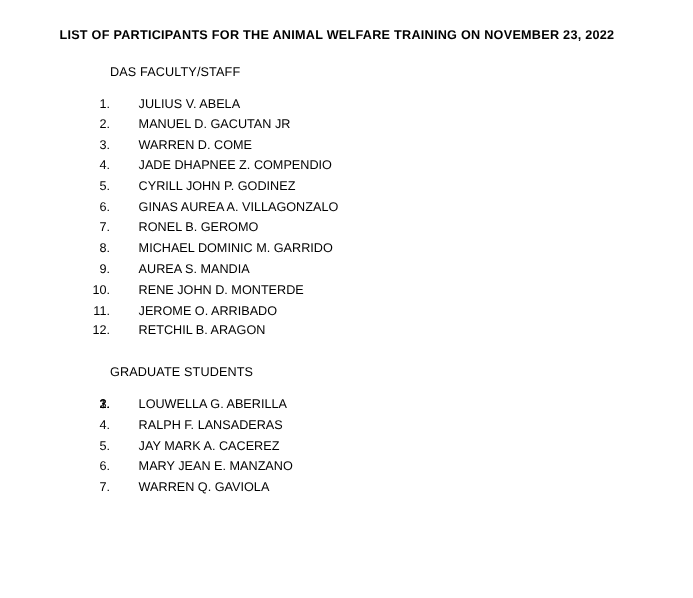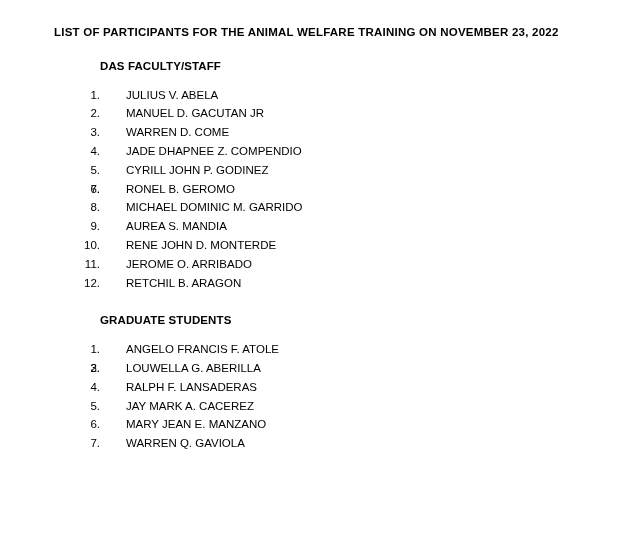--- a/index.html
+++ b/index.html
@@ -24,21 +24,21 @@
   }
   .doc-title {
     font-size: 11.5px;
     font-weight: bold;
     letter-spacing: 0.02em;
     margin: 0 0 20px 0;
     line-height: 1.2;
   }
   .section-heading {
     font-size: 11.5px;
-    font-weight: bold;
+    font-weight: normal;
     letter-spacing: 0.01em;
     margin: 0 0 12px 0;
     line-height: 1.2;
     padding-left: 46px;
   }
   ol.participants {
     list-style: none;
     margin: 0 0 22px 0;
     padding: 0;
   }
@@ -85,20 +85,21 @@
     <li>
       <span class="num">4.</span>
       <span class="nm">JADE DHAPNEE Z. COMPENDIO</span>
     </li>
     <li>
       <span class="num">5.</span>
       <span class="nm">CYRILL JOHN P. GODINEZ</span>
     </li>
     <li>
       <span class="num">6.</span>
+      <span class="nm">GINAS AUREA A. VILLAGONZALO</span>
     </li>
     <li>
       <span class="num">7.</span>
       <span class="nm">RONEL B. GEROMO</span>
     </li>
     <li>
       <span class="num">8.</span>
       <span class="nm">MICHAEL DOMINIC M. GARRIDO</span>
     </li>
     <li>
@@ -117,21 +118,20 @@
       <span class="num">12.</span>
       <span class="nm">RETCHIL B. ARAGON</span>
     </li>
   </ol>
 
   <h2 class="section-heading">GRADUATE STUDENTS</h2>
 
   <ol class="participants">
     <li>
       <span class="num">1.</span>
-      <span class="nm">ANGELO FRANCIS F. ATOLE</span>
     </li>
     <li>
       <span class="num">2.</span>
     </li>
     <li>
       <span class="num">3.</span>
       <span class="nm">LOUWELLA G. ABERILLA</span>
     </li>
     <li>
       <span class="num">4.</span>

